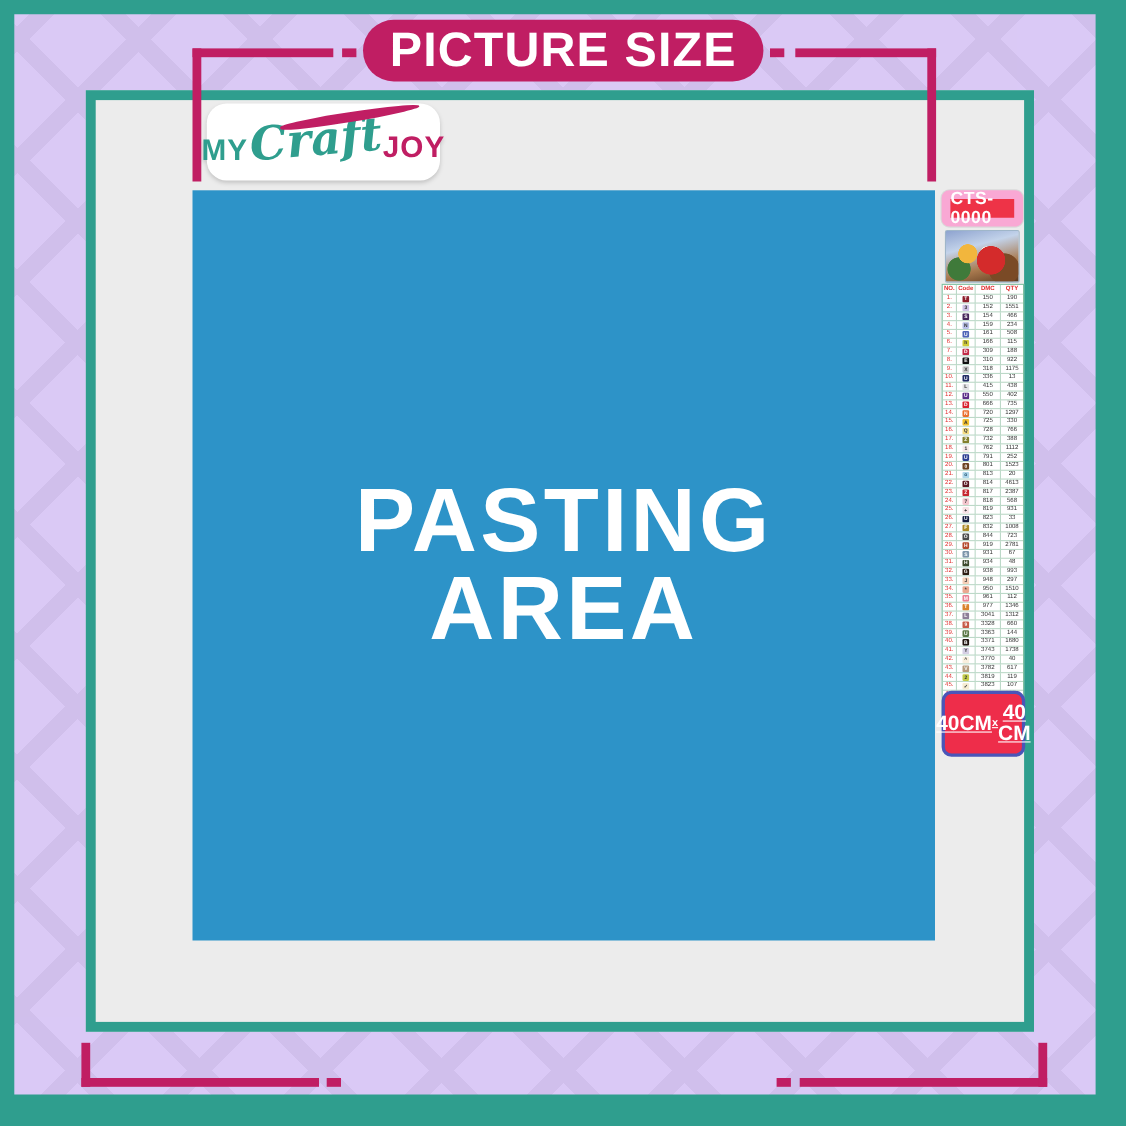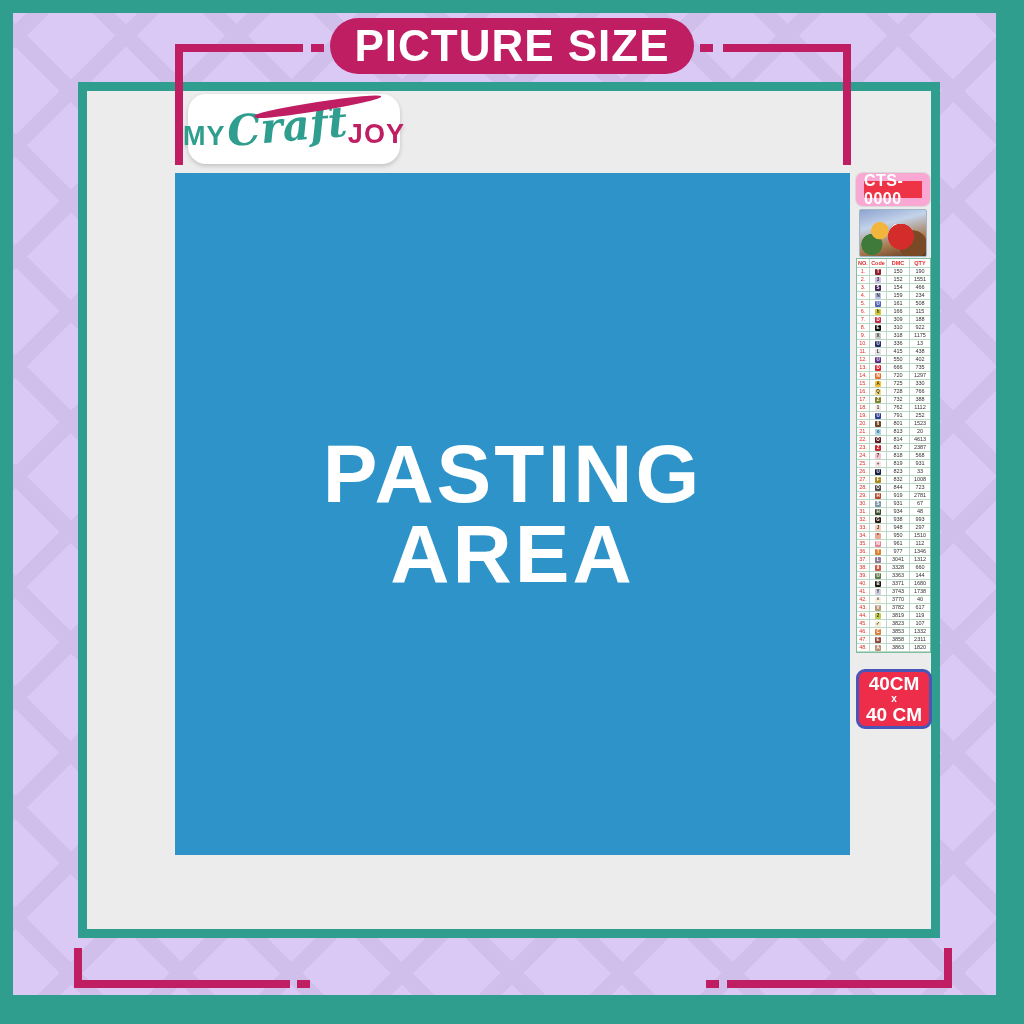--- a/index.html
+++ b/index.html
@@ -107,25 +107,26 @@
   .cc:last-child { border-right:none; }
   .chart-head .cc { color:#e02d2d; font-weight:700; font-size:5.5px; }
   .cc.no { color:#e02d2d; }
   .sym {
     display:block; width:6px; height:6px; border-radius:1px;
     font-size:4.5px; line-height:6px; text-align:center; font-weight:700;
   }
 
   
   .size-badge {
-    position:absolute; left:856px; top:669px; width:76px; height:60px;
+    position:absolute; left:856px; top:628px; width:76px; height:60px;
     background:#ee2d4a; border:3px solid #4a55b8; border-radius:9px;
     color:#fff; font-weight:800; text-align:center;
-    display:flex; flex-direction:column; align-items:center; justify-content:center;
+    display:flex; flex-direction:row; align-items:center; justify-content:center;
     line-height:1;
+    text-decoration:underline;
   }
   .size-badge .l1, .size-badge .l3 { font-size:19px; }
   .size-badge .l2 { font-size:10px; margin:1px 0; }
 </style>
 </head>
 <body>
 
 <div class="stage">
   <div class="bg-pattern"></div>
 

